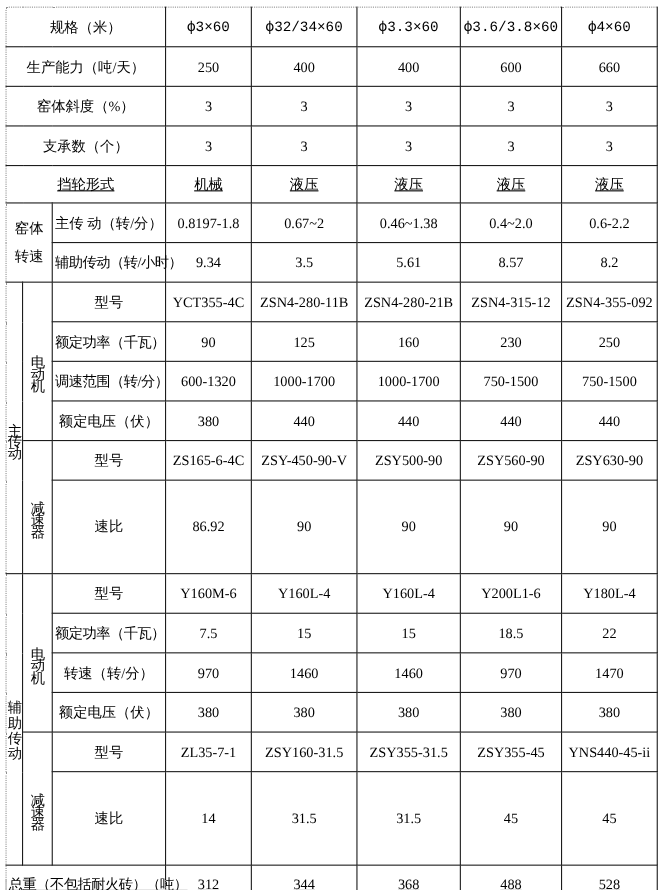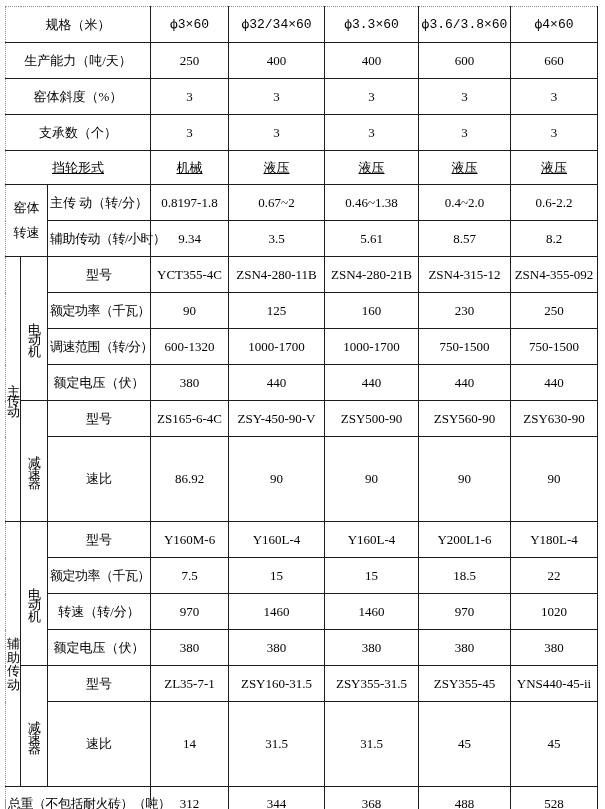--- a/index.html
+++ b/index.html
@@ -220,21 +220,21 @@
     <td>18.5</td>
     <td>22</td>
   </tr>
 
   <tr class="r-std">
     <td class="lbl">转速（转/分）</td>
     <td>970</td>
     <td>1460</td>
     <td>1460</td>
     <td>970</td>
-    <td>1020</td>
+    <td>1470</td>
   </tr>
 
   <tr class="r-std">
     <td class="lbl">额定电压（伏）</td>
     <td>380</td>
     <td>380</td>
     <td>380</td>
     <td>380</td>
     <td>380</td>
   </tr>

